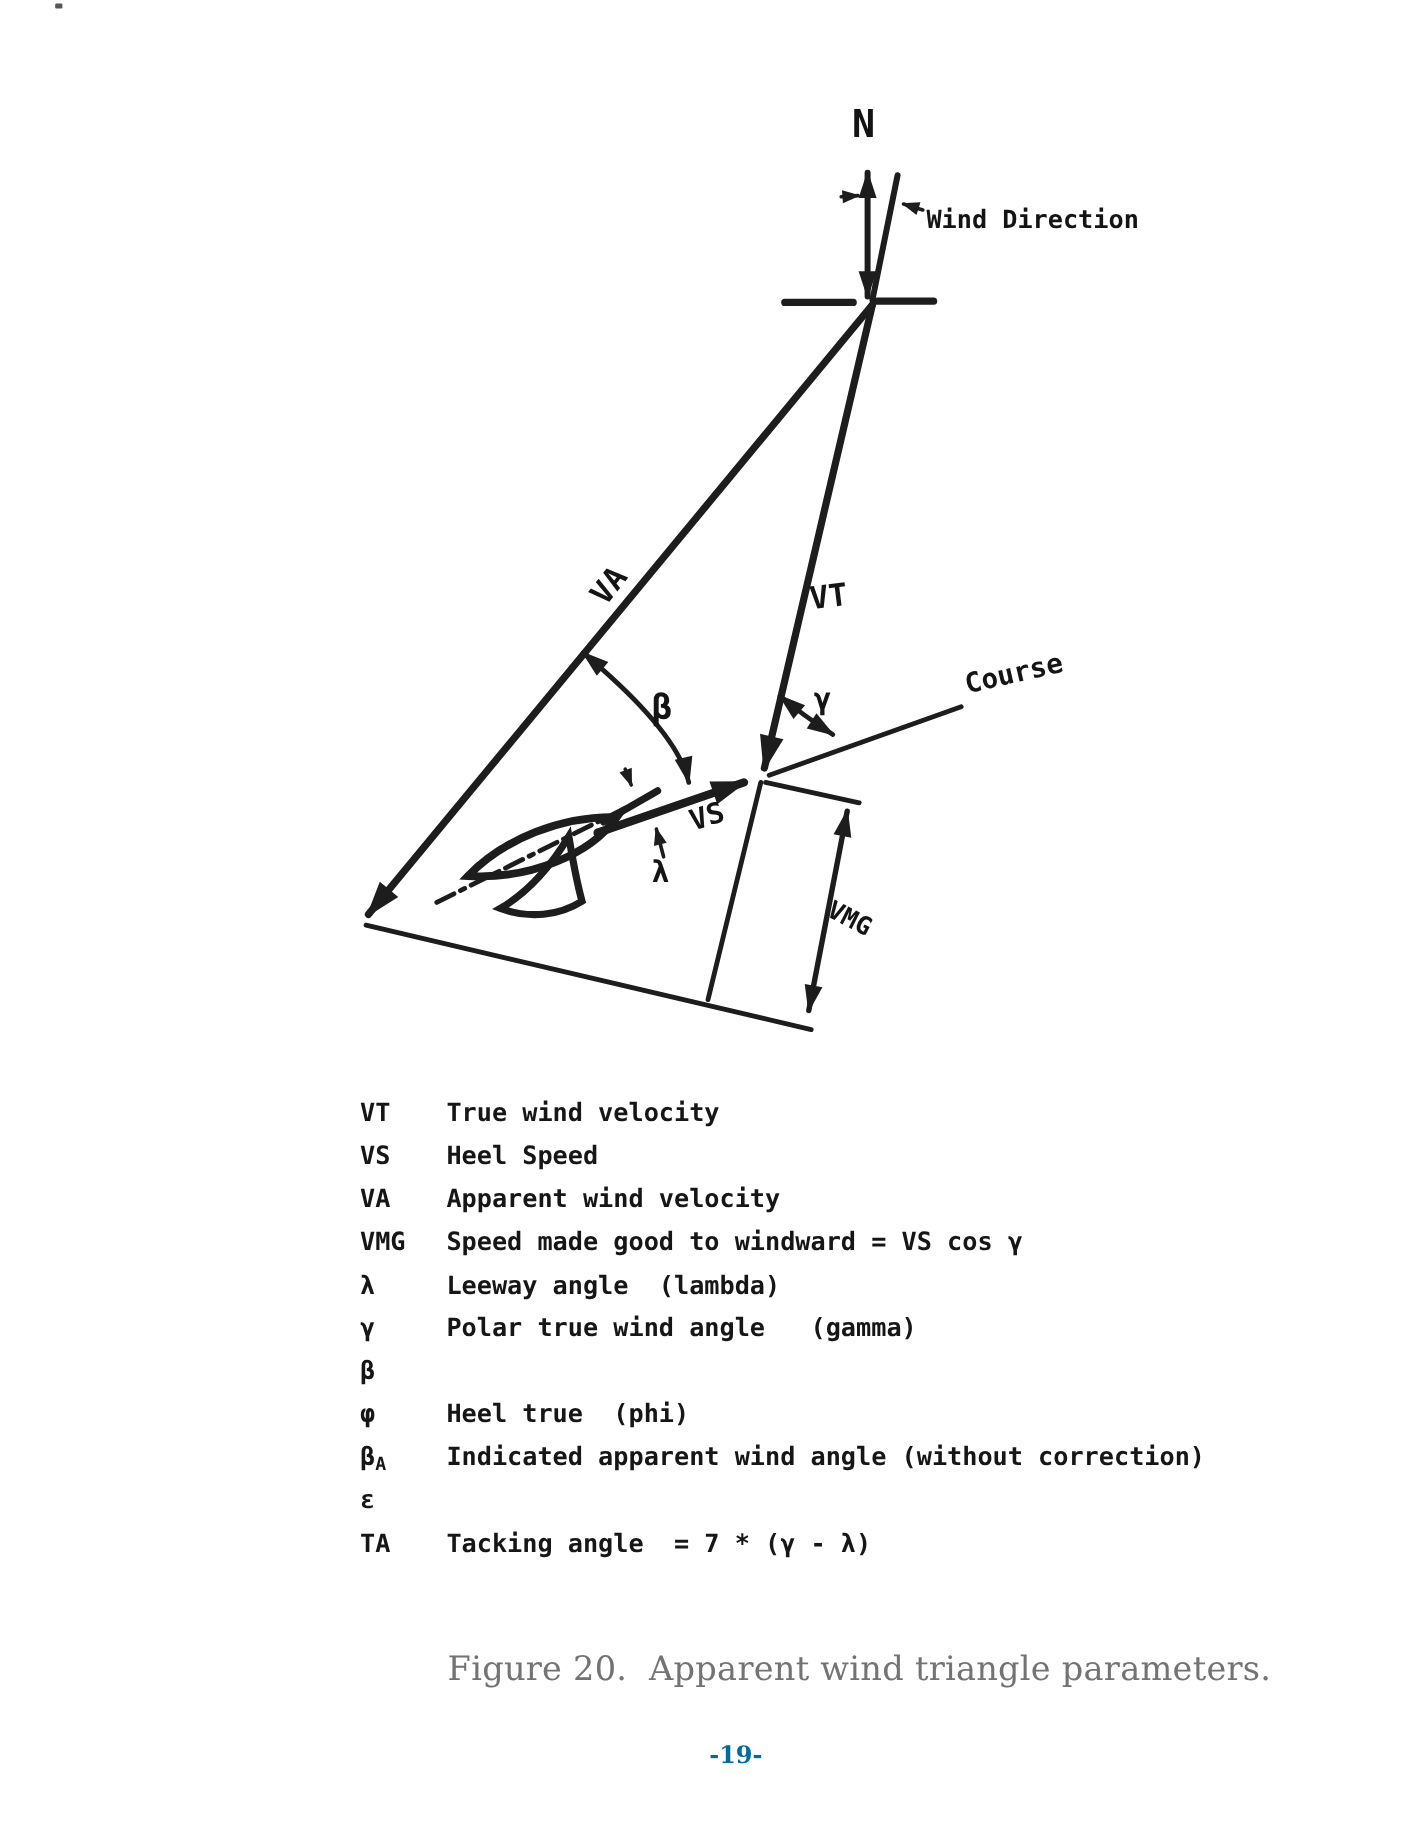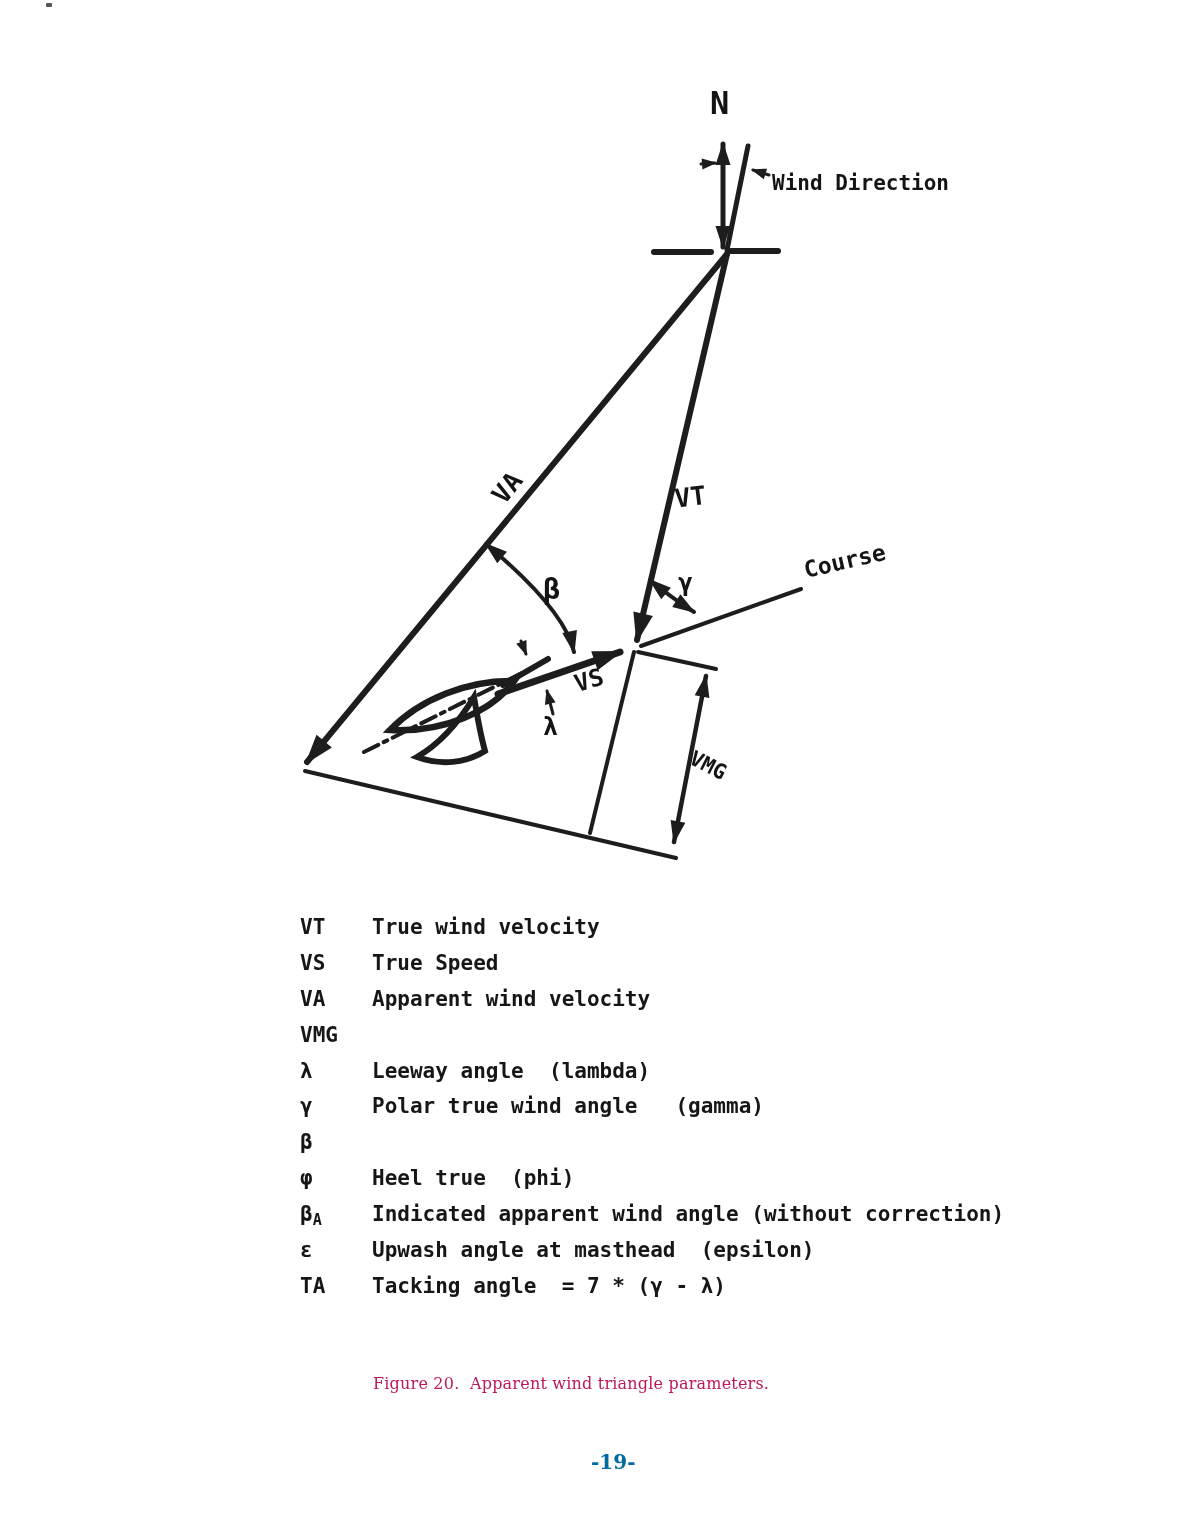--- a/index.html
+++ b/index.html
@@ -10,21 +10,21 @@
   svg text{fill:#141414;font-family:"DejaVu Sans Mono","Liberation Mono",monospace;font-weight:700;}
   .speck{position:absolute;left:46px;top:3px;width:6px;height:4px;background:#3a3a3a;opacity:.85;border-radius:1px;}
 
   .legend{position:absolute;left:300px;top:910px;width:760px;}
   .lrow{height:35.9px;line-height:35.9px;font-size:21px;font-weight:700;white-space:pre;display:flex;}
   .lsym{display:inline-block;width:72px;flex:0 0 72px;}
   .lsub{font-size:0.72em;vertical-align:-0.25em;}
   .ltxt{white-space:pre;}
 
   .caption{position:absolute;left:373px;top:1374px;font-family:"DejaVu Serif","Liberation Serif",serif;
-           font-size:16px;color:#be185d;letter-spacing:0.2px;white-space:pre;}
+           font-size:28px;color:#737373;letter-spacing:0.2px;white-space:pre;}
   .pagenum{position:absolute;left:591px;top:1450px;font-family:"DejaVu Serif","Liberation Serif",serif;
            font-size:20px;font-weight:700;color:#0369a1;}
 </style>
 </head>
 <body>
 
 <div id="page">
 
   <div class="speck"></div>
 
@@ -82,28 +82,28 @@
     <text x="543" y="599" font-size="29" font-weight="400">β</text>
     <text x="678" y="591" font-size="25" font-weight="400">γ</text>
     <text x="806" y="578" font-size="23" transform="rotate(-13 806 578)">Course</text>
     <text x="574" y="688" font-size="24" transform="rotate(-17 590 678)">VS</text>
     <text x="543" y="735" font-size="25" font-weight="400">λ</text>
     <text x="688" y="763" font-size="21" transform="rotate(27 688 763)">VMG</text>
   </svg>
 
   <div class="legend">
     <div class="lrow"><span class="lsym"><span>VT</span><span class="lsub"></span></span><span class="ltxt">True wind velocity</span></div>
-    <div class="lrow"><span class="lsym"><span>VS</span><span class="lsub"></span></span><span class="ltxt">True Speed</span></div>
+    <div class="lrow"><span class="lsym"><span>VS</span><span class="lsub"></span></span><span class="ltxt">Heel Speed</span></div>
     <div class="lrow"><span class="lsym"><span>VA</span><span class="lsub"></span></span><span class="ltxt">Apparent wind velocity</span></div>
-    <div class="lrow"><span class="lsym"><span>VMG</span><span class="lsub"></span></span></div>
+    <div class="lrow"><span class="lsym"><span>VMG</span><span class="lsub"></span></span><span class="ltxt">Speed made good to windward = VS cos γ</span></div>
     <div class="lrow"><span class="lsym"><span>λ</span><span class="lsub"></span></span><span class="ltxt">Leeway angle  (lambda)</span></div>
     <div class="lrow"><span class="lsym"><span>γ</span><span class="lsub"></span></span><span class="ltxt">Polar true wind angle   (gamma)</span></div>
     <div class="lrow"><span class="lsym"><span>β</span><span class="lsub"></span></span></div>
     <div class="lrow"><span class="lsym"><span>φ</span><span class="lsub"></span></span><span class="ltxt">Heel true  (phi)</span></div>
     <div class="lrow"><span class="lsym"><span>β</span><span class="lsub">A</span></span><span class="ltxt">Indicated apparent wind angle (without correction)</span></div>
-    <div class="lrow"><span class="lsym"><span>ε</span><span class="lsub"></span></span><span class="ltxt">Upwash angle at masthead  (epsilon)</span></div>
+    <div class="lrow"><span class="lsym"><span>ε</span><span class="lsub"></span></span></div>
     <div class="lrow"><span class="lsym"><span>TA</span><span class="lsub"></span></span><span class="ltxt">Tacking angle  = 7 * (γ - λ)</span></div>
   </div>
 
   <div class="caption">Figure 20.  Apparent wind triangle parameters.</div>
   <div class="pagenum">-19-</div>
 
 </div>
 
 </body></html>

